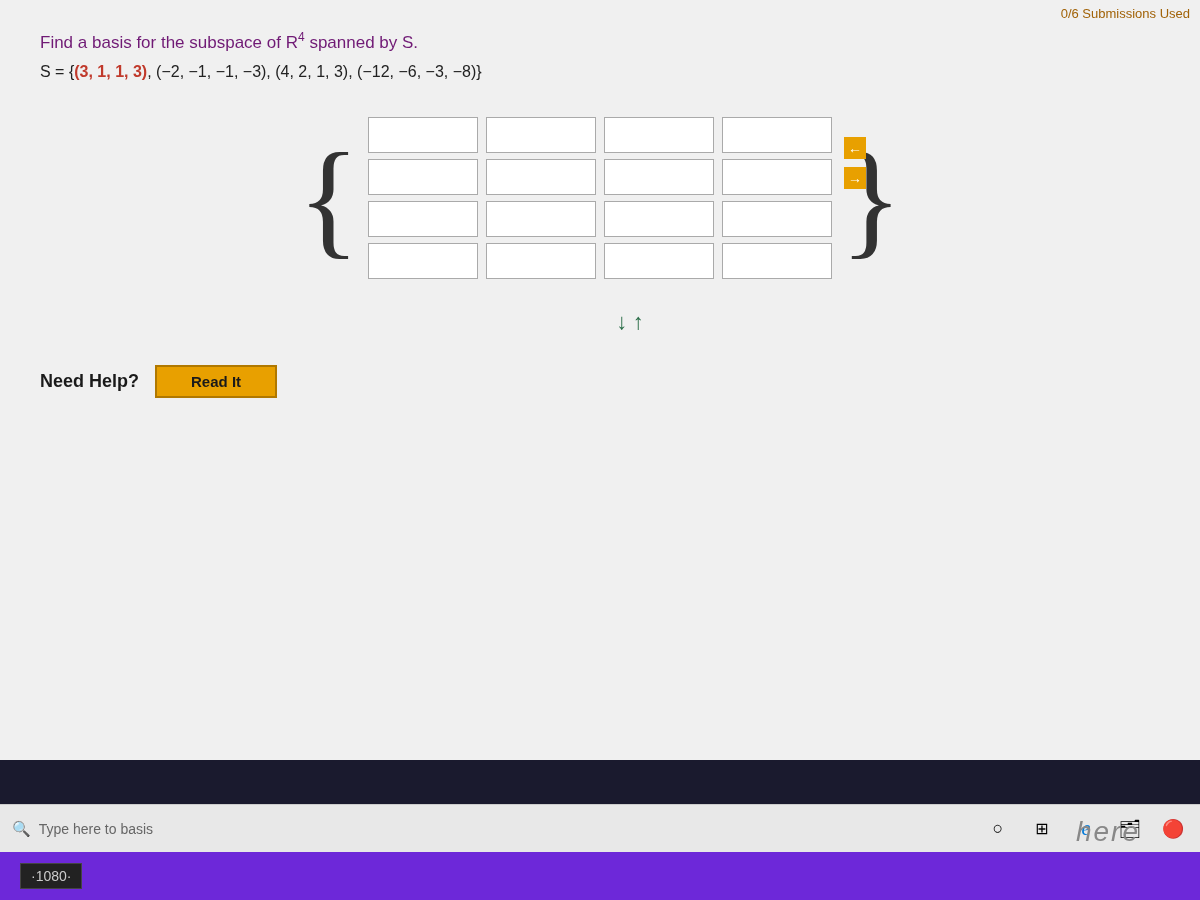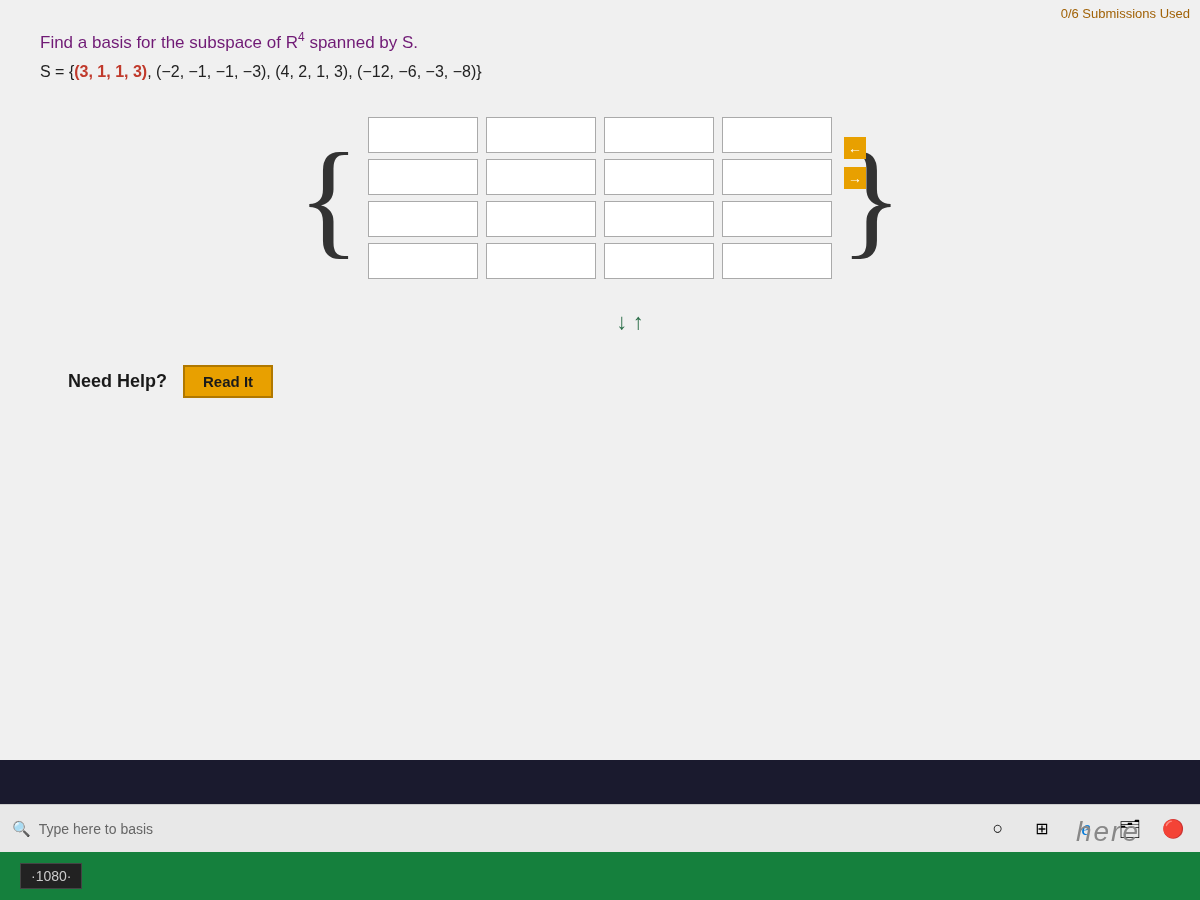--- a/index.html
+++ b/index.html
@@ -125,35 +125,34 @@
       margin-bottom: 30px;
       margin-left: 60px;
     }
 
     
     .need-help-section {
       display: flex;
       align-items: center;
       gap: 16px;
       margin-top: 10px;
-      margin-left: 28px;
     }
 
     .need-help-label {
       font-size: 18px;
       font-weight: bold;
       color: #1a1a1a;
       font-family: Arial, sans-serif;
     }
 
     .read-it-btn {
       background: #e8a000;
       border: 2px solid #b07800;
       color: #1a1a1a;
-      padding: 6px 18px;
+      padding: 6px 34px;
       font-size: 15px;
       font-weight: bold;
       cursor: pointer;
       font-family: Arial, sans-serif;
     }
 
     
     .taskbar {
       position: absolute;
       bottom: 48px;
@@ -196,21 +195,21 @@
       cursor: pointer;
     }
 
     
     .bottom-bar {
       position: absolute;
       bottom: 0;
       left: 0;
       right: 0;
       height: 48px;
-      background: #15803d;
+      background: #6d28d9;
       display: flex;
       align-items: center;
       padding: 0 20px;
       margin-top: 36px;
     }
 
     .resolution-badge {
       background: #222;
       color: #ccc;
       font-size: 14px;

